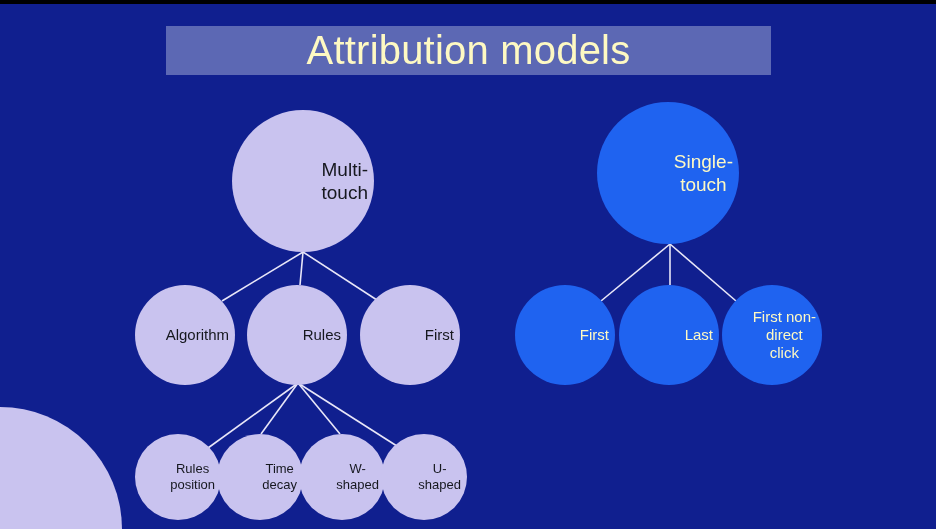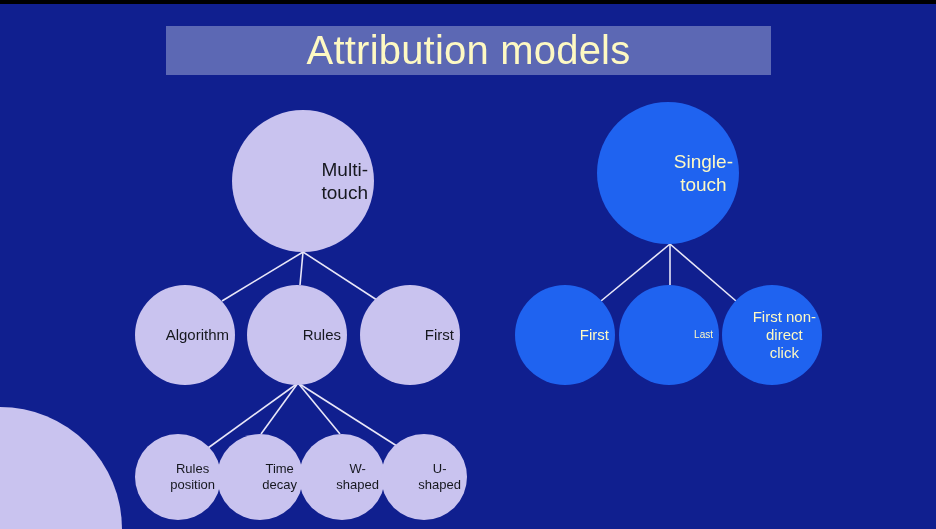--- a/index.html
+++ b/index.html
@@ -132,21 +132,21 @@
 position</span></div>
       <div class="node node-multi" style="left: 217px; top: 434px; width: 86px; height: 86px; font-size: 13px;"><span class="label">Time
 decay</span></div>
       <div class="node node-multi" style="left: 299px; top: 434px; width: 86px; height: 86px; font-size: 13px;"><span class="label">W-
 shaped</span></div>
       <div class="node node-multi" style="left: 381px; top: 434px; width: 86px; height: 86px; font-size: 13px;"><span class="label">U-
 shaped</span></div>
       <div class="node node-multi" style="left: 232px; top: 110px; width: 142px; height: 142px; font-size: 19px;"><span class="label">Multi-
 touch</span></div>
       <div class="node node-single" style="left: 515px; top: 285px; width: 100px; height: 100px; font-size: 15px;"><span class="label">First</span></div>
-      <div class="node node-single" style="left: 619px; top: 285px; width: 100px; height: 100px; font-size: 10px;"><span class="label">Last</span></div>
+      <div class="node node-single" style="left: 619px; top: 285px; width: 100px; height: 100px; font-size: 15px;"><span class="label">Last</span></div>
       <div class="node node-single" style="left: 722px; top: 285px; width: 100px; height: 100px; font-size: 15px;"><span class="label">First non-
 direct
 click</span></div>
       <div class="node node-single" style="left: 597px; top: 102px; width: 142px; height: 142px; font-size: 19px;"><span class="label">Single-
 touch</span></div>
     </div>
 
   <div id="top-black-bar"></div>
 
 </div>

